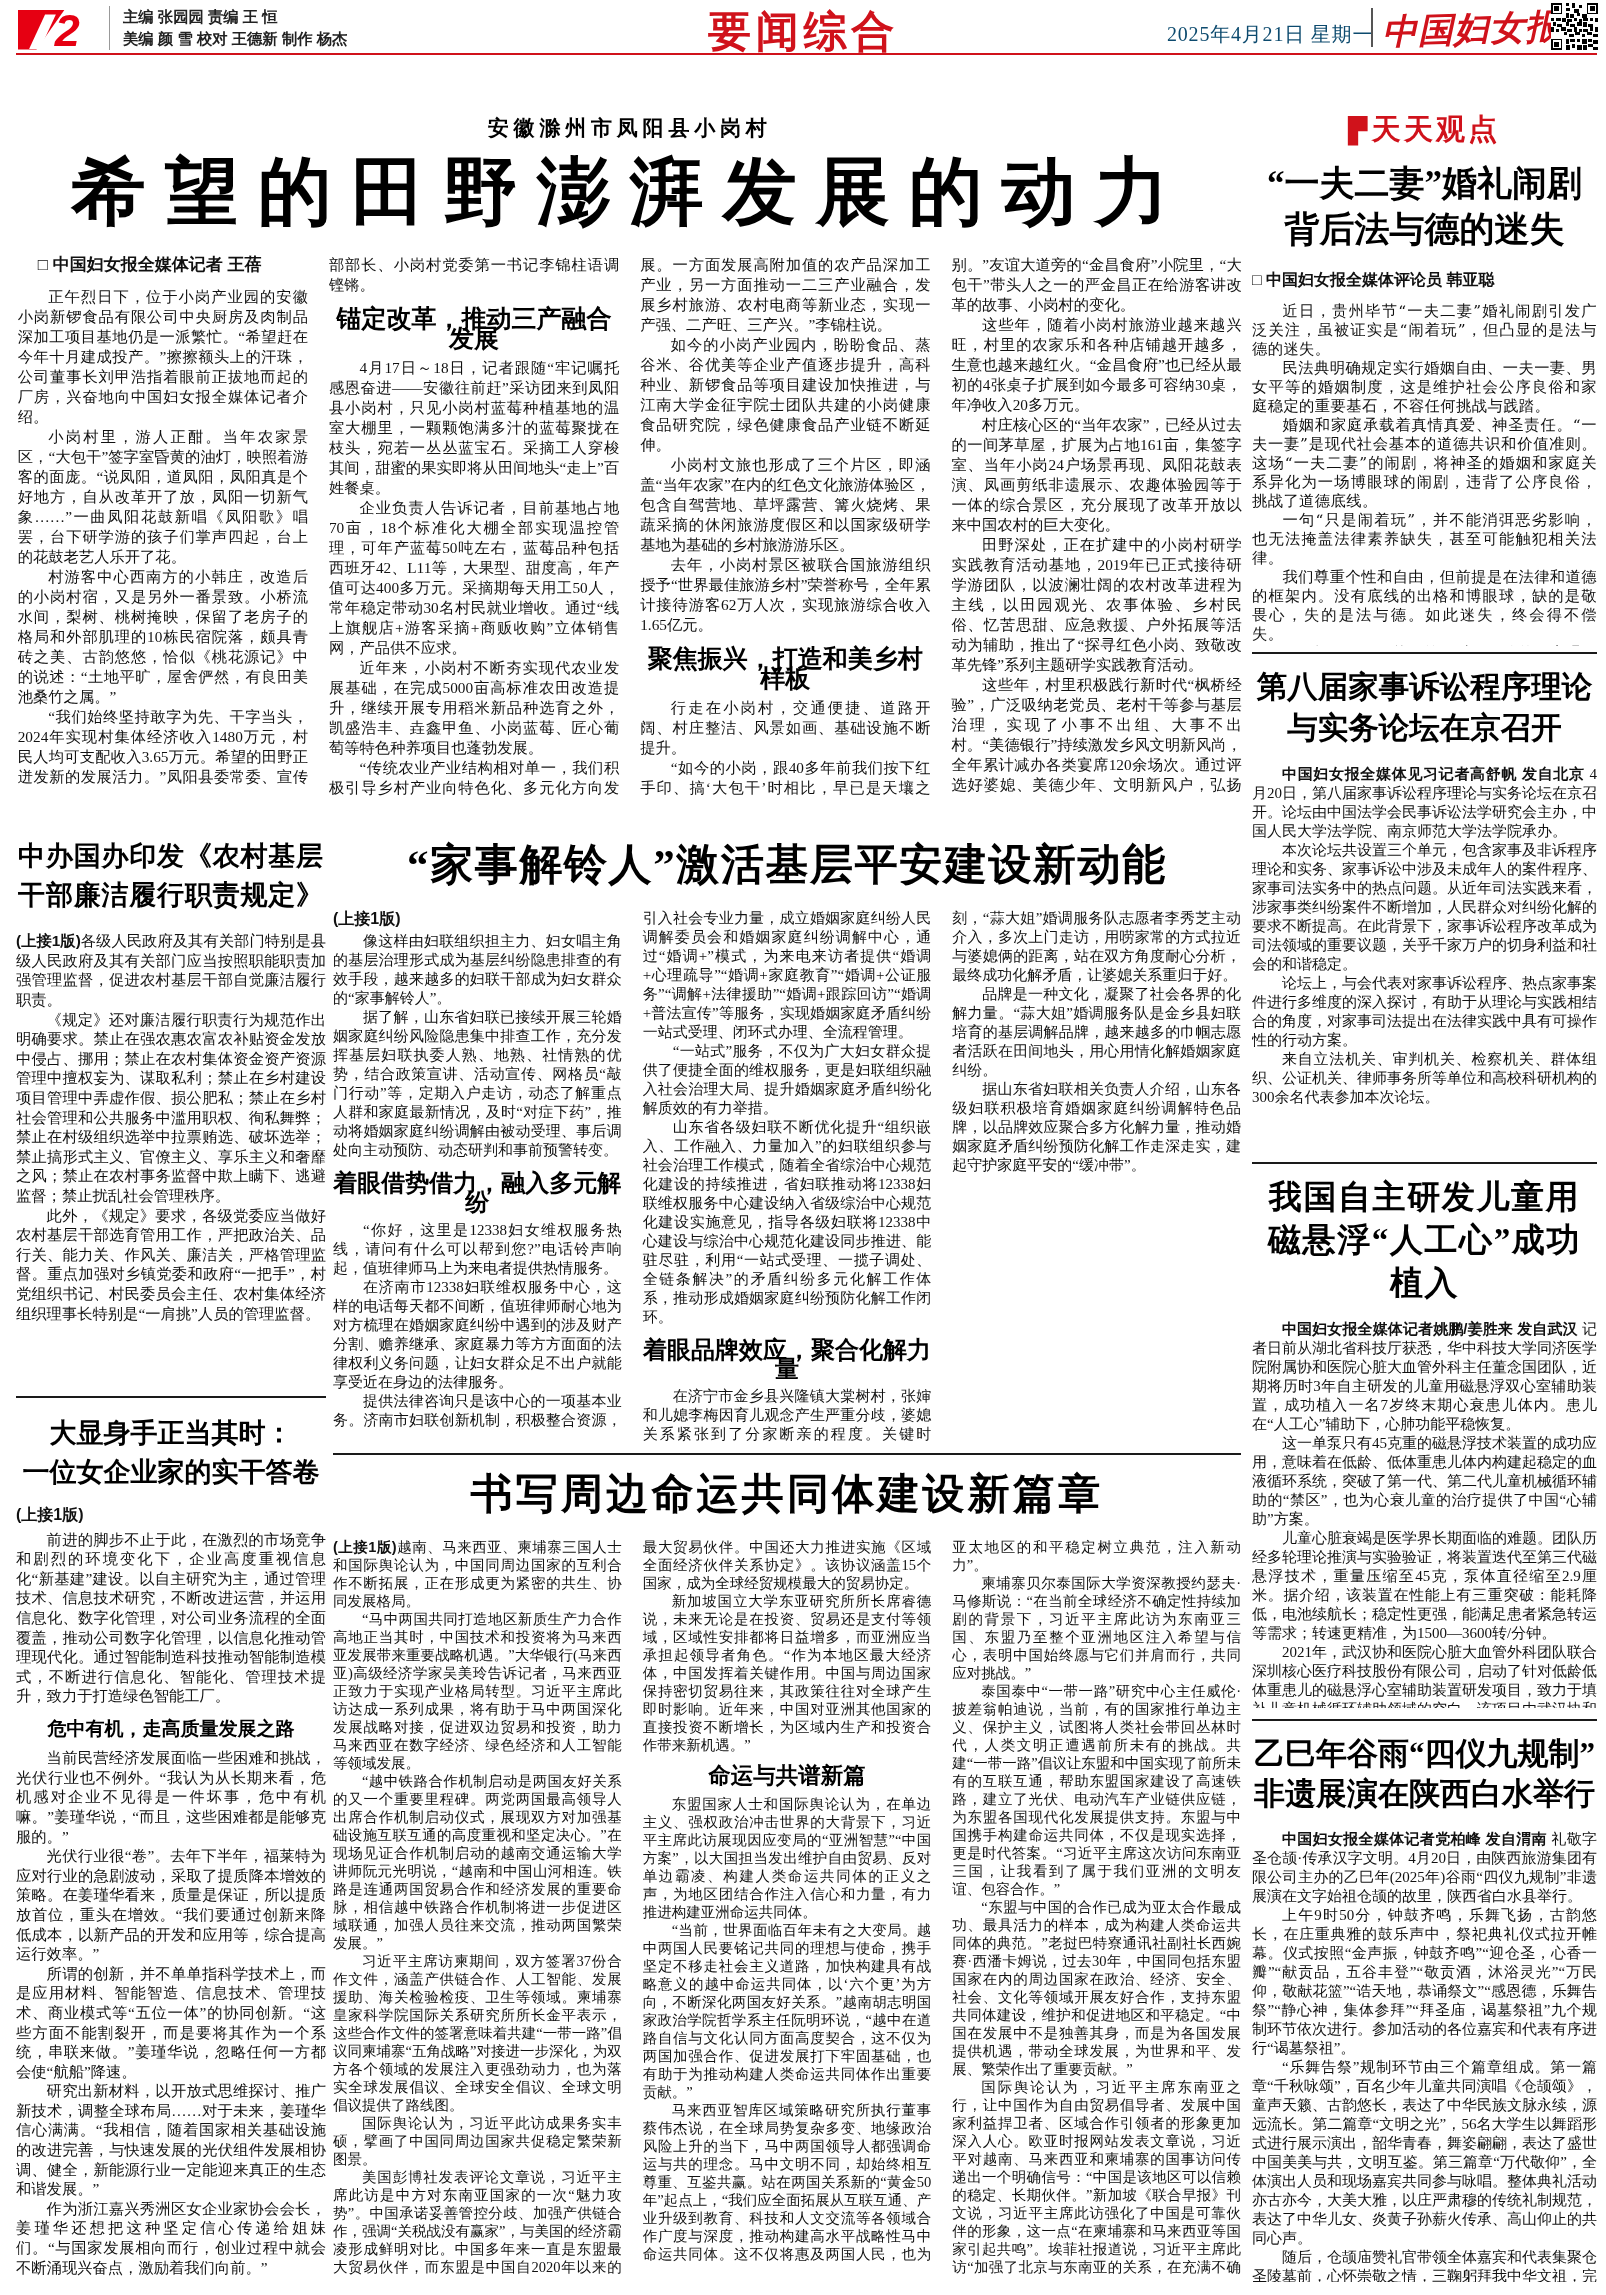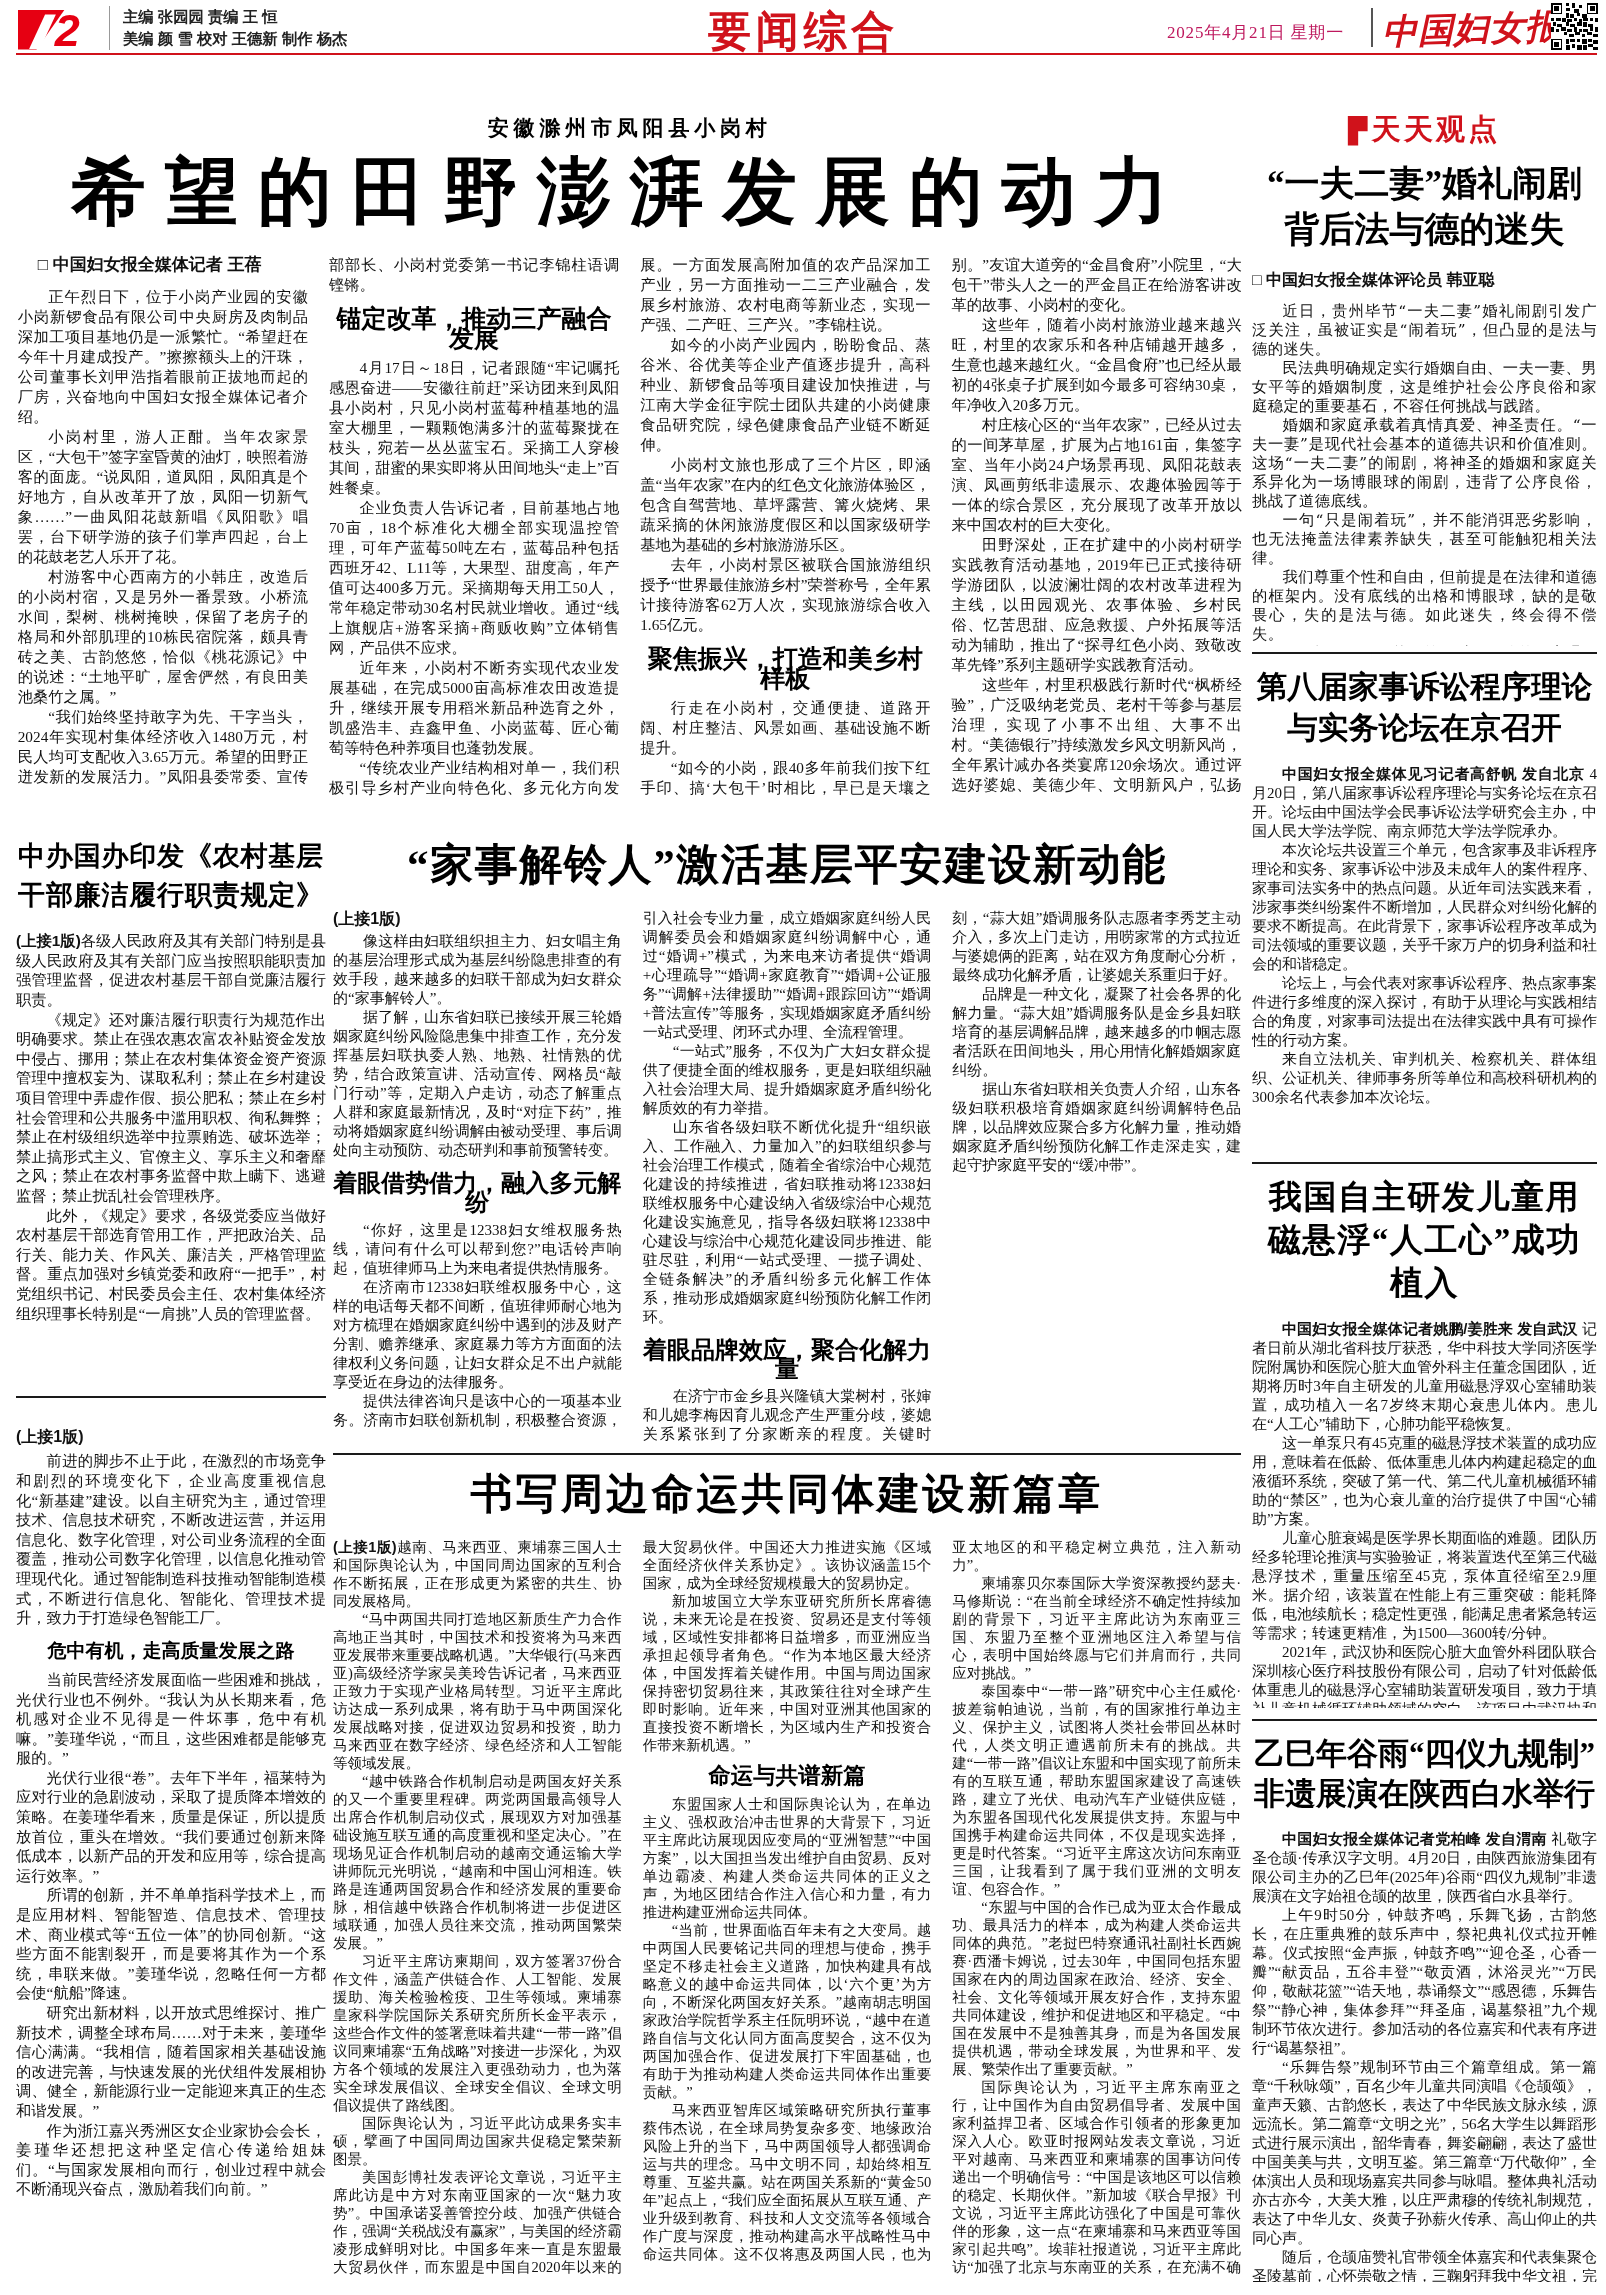--- a/index.html
+++ b/index.html
@@ -10,21 +10,21 @@
   .pagenum .slash{position:absolute;left:0;top:0;width:47px;height:40px;background:#e60012;
         clip-path:polygon(0 0,100% 0,40% 100%,0 100%);}
   .pagenum .slash2{position:absolute;left:11.2px;top:4.8px;width:27px;height:35px;background:#fff;
         clip-path:polygon(60% 0,100% 0,40% 100%,0 100%);}
   .pagenum .num{position:absolute;left:37px;top:-4.8px;font-family:"Liberation Sans",sans-serif;
         font-weight:900;font-style:italic;font-size:45px;color:#e60012;}
   .staff{position:absolute;left:109px;top:6.4px;border-left:1.6px solid #999;padding-left:13px;
         font-family:"Liberation Sans",sans-serif;font-weight:bold;font-size:15.3px;line-height:22px;color:#222;}
   .section-title{position:absolute;left:0;right:0;top:3.2px;text-align:center;
         font-weight:900;font-size:43px;color:#d0121b;letter-spacing:4.8px;font-family:"Liberation Serif",serif;}
-  .dateline{position:absolute;left:1167px;top:21px;font-size:17px;color:#be185d;letter-spacing:0.8px;}
+  .dateline{position:absolute;left:1167px;top:21px;font-size:20px;color:#0c4a6e;letter-spacing:0.8px;}
   .hdr-vline{position:absolute;left:1371px;top:8px;width:1.6px;height:39px;background:#555;}
   .masthead{position:absolute;left:1382px;top:6.4px;font-size:35px;font-weight:900;font-style:italic;
         color:#d0121b;transform:rotate(-2deg);letter-spacing:0.8px;font-family:"DejaVu Serif",serif;}
   .qr{position:absolute;left:1551px;top:3.2px;width:47px;height:47px;}
   .red-rule{position:absolute;left:16px;top:53px;width:1581px;height:2.4px;background:#d0121b;}
   
   .hl{margin:0;font-weight:900;color:#000;text-align:center;font-family:"Liberation Serif",serif;}
   .kicker{font-family:"Liberation Sans",sans-serif;font-weight:bold;font-size:21px;text-align:center;
         letter-spacing:4.8px;color:#000;}
   .para{margin:0;text-indent:2em;text-align:justify;}
@@ -140,20 +140,22 @@
 干部廉洁履行职责规定》</h2>
     <div class="regulation-body">
         <p class="para noindent"><b class="lead">(上接1版)</b>各级人民政府及其有关部门特别是县级人民政府及其有关部门应当按照职能职责加强管理监督，促进农村基层干部自觉廉洁履行职责。</p>
         <p class="para">《规定》还对廉洁履行职责行为规范作出明确要求。禁止在强农惠农富农补贴资金发放中侵占、挪用；禁止在农村集体资金资产资源管理中擅权妄为、谋取私利；禁止在乡村建设项目管理中弄虚作假、损公肥私；禁止在乡村社会管理和公共服务中滥用职权、徇私舞弊；禁止在村级组织选举中拉票贿选、破坏选举；禁止搞形式主义、官僚主义、享乐主义和奢靡之风；禁止在农村事务监督中欺上瞒下、逃避监督；禁止扰乱社会管理秩序。</p>
         <p class="para">此外，《规定》要求，各级党委应当做好农村基层干部选育管用工作，严把政治关、品行关、能力关、作风关、廉洁关，严格管理监督。重点加强对乡镇党委和政府“一把手”，村党组织书记、村民委员会主任、农村集体经济组织理事长特别是“一肩挑”人员的管理监督。</p>
       </div>
   </div>
   <div class="hdiv" style="left:16px;top:1396px;width:310px;"></div>
 
   <div class="entrepreneur-article">
+    <h2 class="hl entrepreneur-hl pre">大显身手正当其时：
+一位女企业家的实干答卷</h2>
     <div class="entrepreneur-body">
         <p class="open-note">(上接1版)</p>
         <p class="para">前进的脚步不止于此，在激烈的市场竞争和剧烈的环境变化下，企业高度重视信息化“新基建”建设。以自主研究为主，通过管理技术、信息技术研究，不断改进运营，并运用信息化、数字化管理，对公司业务流程的全面覆盖，推动公司数字化管理，以信息化推动管理现代化。通过智能制造科技推动智能制造模式，不断进行信息化、智能化、管理技术提升，致力于打造绿色智能工厂。</p>
         <h3 class="isub">危中有机，走高质量发展之路</h3>
         <p class="para">当前民营经济发展面临一些困难和挑战，光伏行业也不例外。“我认为从长期来看，危机感对企业不见得是一件坏事，危中有机嘛。”姜瑾华说，“而且，这些困难都是能够克服的。”</p>
         <p class="para">光伏行业很“卷”。去年下半年，福莱特为应对行业的急剧波动，采取了提质降本增效的策略。在姜瑾华看来，质量是保证，所以提质放首位，重头在增效。“我们要通过创新来降低成本，以新产品的开发和应用等，综合提高运行效率。”</p>
         <p class="para">所谓的创新，并不单单指科学技术上，而是应用材料、智能智造、信息技术、管理技术、商业模式等“五位一体”的协同创新。“这些方面不能割裂开，而是要将其作为一个系统，串联来做。”姜瑾华说，忽略任何一方都会使“航船”降速。</p>
         <p class="para">研究出新材料，以开放式思维探讨、推广新技术，调整全球布局……对于未来，姜瑾华信心满满。“我相信，随着国家相关基础设施的改进完善，与快速发展的光伏组件发展相协调、健全，新能源行业一定能迎来真正的生态和谐发展。”</p>
         <p class="para">作为浙江嘉兴秀洲区女企业家协会会长，姜瑾华还想把这种坚定信心传递给姐妹们。“与国家发展相向而行，创业过程中就会不断涌现兴奋点，激励着我们向前。”</p>
       </div>

